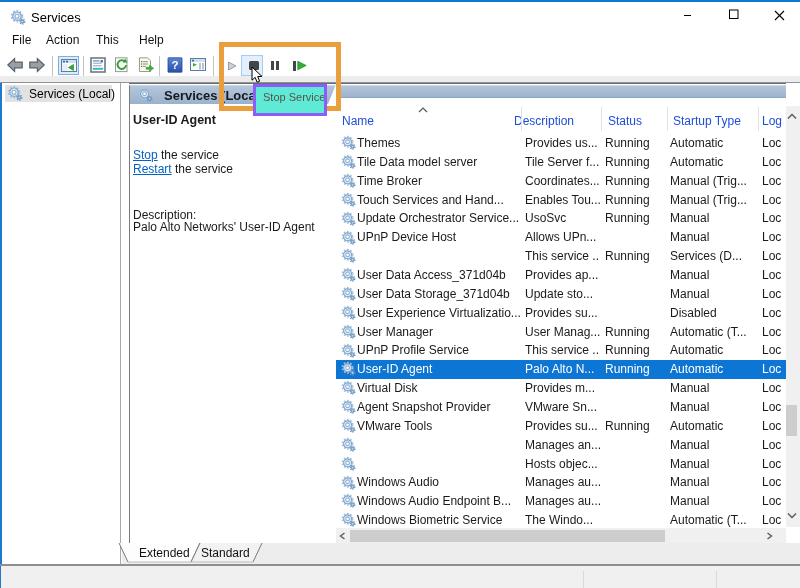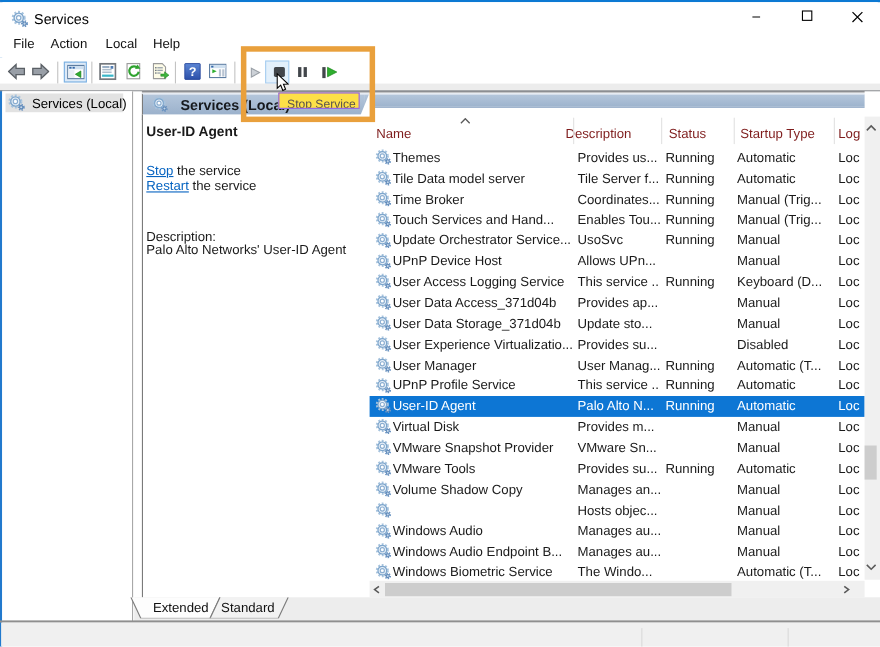--- a/index.html
+++ b/index.html
@@ -29,21 +29,21 @@
 #tabbar{position:absolute;left:129px;top:84.5px;width:202px;height:24px;background:linear-gradient(#b4c6db,#9cb2cc 80%,#8da6c2);border-left:1px solid #7a7a7a;border-top:1px solid #cdd8e6;border-bottom:1px solid #7f9cbd}
 #flatbar{position:absolute;left:331px;top:84.5px;width:455px;height:13.5px;background:linear-gradient(#b4c6db,#9db3cd);border-top:1px solid #cdd8e6;border-bottom:1px solid #8ba4c2}
 #tabtxt{position:absolute;left:164px;top:88px;font-weight:700;font-size:13px;color:#16191d}
 #wedge{position:absolute;left:325px;top:84.5px;width:16px;height:24.5px;background:#fff;clip-path:polygon(100% 0,68% 0,6% 100%,100% 100%)}
 #contentL{position:absolute;left:130px;top:104px;width:206px;height:442px;background:#fff;border-left:1px solid #7a7a7a;margin-left:-1px}
 #contentR{position:absolute;left:336px;top:104px;width:462px;height:442px;background:#fff}
 
 .dp{position:absolute;left:3px;white-space:nowrap}
 a.lnk{color:#0563c1;text-decoration:underline}
 
-.hcol{position:absolute;top:10px;color:#7f1d1d}
+.hcol{position:absolute;top:10px;color:#1d4ed8}
 .hline{position:absolute;top:3px;width:1px;height:24px;background:#e2e2e2}
 
 .row{position:absolute;left:0;width:450px;height:18.85px}
 .row.sel{background:#0d76d4}
 .row.sel div{color:#fff}
 .row div{position:absolute;top:2.6px;white-space:nowrap;overflow:hidden}
 .ric{position:absolute;left:4.5px;top:1.8px;width:15px;height:15px}
 .c-name{left:21px;width:163px}
 .c-desc{left:189px;width:75px}
 .c-stat{left:269px;width:60px}
@@ -54,21 +54,21 @@
 #vthumb{position:absolute;left:0;top:299px;width:11px;height:31px;background:#cdcdcd}
 #hsb{position:absolute;left:336px;top:528px;width:450px;height:15px;background:#f0f0f0}
 #hthumb{position:absolute;left:14px;top:1.5px;width:315px;height:12px;background:#cdcdcd}
 
 #tabstrip{position:absolute;left:122px;top:543px;width:678px;height:22px;background:#ededed}
 #tabline{position:absolute;left:0px;top:564px;width:800px;height:2px;background:#8f8f8f}
 #statusbar{position:absolute;left:1px;top:566px;width:799px;height:22px;background:#f0f0f0}
 
 #orange{position:absolute;left:219px;top:42px;width:122px;height:69px;border:5px solid #e9a03c;z-index:50}
 
-#tip{position:absolute;left:253px;top:84px;width:74px;height:15px;background:#fde047;border:1px solid #8b5cf6;z-index:60;white-space:nowrap;overflow:hidden}
+#tip{position:absolute;left:253px;top:84px;width:74px;height:32px;background:#5eead4;border:3px solid #8b5cf6;z-index:60;white-space:nowrap;overflow:hidden}
 #tip span{position:absolute;left:7px;top:3.5px;color:#5a524d;font-size:11px}
 #cursor{position:absolute;left:251px;top:65.5px;z-index:70}
 .ticon{position:absolute;top:5px;width:16px;height:16px}
 </style></head>
 <body>
 <svg width="0" height="0" style="position:absolute">
     <defs>
 <symbol id="gear" viewBox="0 0 16 16">
 <circle cx="7" cy="7.2" r="5" fill="none" stroke="#a8c4de" stroke-width="2.7" stroke-dasharray="1.7 1.5"></circle>
 <circle cx="7" cy="7.2" r="4.2" fill="#e8f0f8" stroke="#7ea6cc" stroke-width="1.2"></circle>
@@ -98,21 +98,21 @@
 <svg class="wbtn" style="left:708px;width:46px;height:30px" viewBox="0 0 46 30">
     <rect x="21.5" y="10" width="8.5" height="8.5" fill="none" stroke="#000" stroke-width="1"></rect>
   </svg>
 <svg class="wbtn" style="left:754px;width:46px;height:30px" viewBox="0 0 46 30">
     <path d="M21 11 L30 20 M30 11 L21 20" stroke="#000" stroke-width="1.1"></path>
   </svg>
 
 <div id="menu">
  <span style="left:12px">File</span>
     <span style="left:46px">Action</span>
-    <span style="left:96px">Local</span>
+    <span style="left:96px">This</span>
     <span style="left:139px">Help</span>
 </div>
 
 <div id="tbar">
  <svg class="ticon" style="left:7px" viewBox="0 0 16 16">
       <use href="#arrowL"></use>
     </svg>
  <svg class="ticon" style="left:29px;transform:scaleX(-1)" viewBox="0 0 16 16">
       <use href="#arrowL"></use>
     </svg>
@@ -280,24 +280,23 @@
 <div class="c-name">UPnP Device Host</div>
       <div class="c-desc">Allows UPn...</div>
       <div class="c-stat"></div>
       <div class="c-start">Manual</div>
       <div class="c-log">Loc</div>
 </div>
 <div class="row" style="top:142.6px">
 <svg class="ric" viewBox="0 0 16 16">
         <use href="#gear"></use>
       </svg>
-<div class="c-name">User Access Logging Service</div>
       <div class="c-desc">This service ...</div>
       <div class="c-stat">Running</div>
-      <div class="c-start">Keyboard (D...</div>
+      <div class="c-start">Services (D...</div>
       <div class="c-log">Loc</div>
 </div>
 <div class="row" style="top:161.5px">
 <svg class="ric" viewBox="0 0 16 16">
         <use href="#gear"></use>
       </svg>
 <div class="c-name">User Data Access_371d04b</div>
       <div class="c-desc">Provides ap...</div>
       <div class="c-stat"></div>
       <div class="c-start">Manual</div>
@@ -360,41 +359,40 @@
 <div class="c-name">Virtual Disk</div>
       <div class="c-desc">Provides m...</div>
       <div class="c-stat"></div>
       <div class="c-start">Manual</div>
       <div class="c-log">Loc</div>
 </div>
 <div class="row" style="top:293.4px">
 <svg class="ric" viewBox="0 0 16 16">
         <use href="#gear"></use>
       </svg>
-<div class="c-name">VMware Snapshot Provider</div>
+<div class="c-name">Agent Snapshot Provider</div>
       <div class="c-desc">VMware Sn...</div>
       <div class="c-stat"></div>
       <div class="c-start">Manual</div>
       <div class="c-log">Loc</div>
 </div>
 <div class="row" style="top:312.2px">
 <svg class="ric" viewBox="0 0 16 16">
         <use href="#gear"></use>
       </svg>
 <div class="c-name">VMware Tools</div>
       <div class="c-desc">Provides su...</div>
       <div class="c-stat">Running</div>
       <div class="c-start">Automatic</div>
       <div class="c-log">Loc</div>
 </div>
 <div class="row" style="top:331.1px">
 <svg class="ric" viewBox="0 0 16 16">
         <use href="#gear"></use>
       </svg>
-<div class="c-name">Volume Shadow Copy</div>
       <div class="c-desc">Manages an...</div>
       <div class="c-stat"></div>
       <div class="c-start">Manual</div>
       <div class="c-log">Loc</div>
 </div>
 <div class="row" style="top:350.0px">
 <svg class="ric" viewBox="0 0 16 16">
         <use href="#gear"></use>
       </svg>
       <div class="c-desc">Hosts objec...</div>

